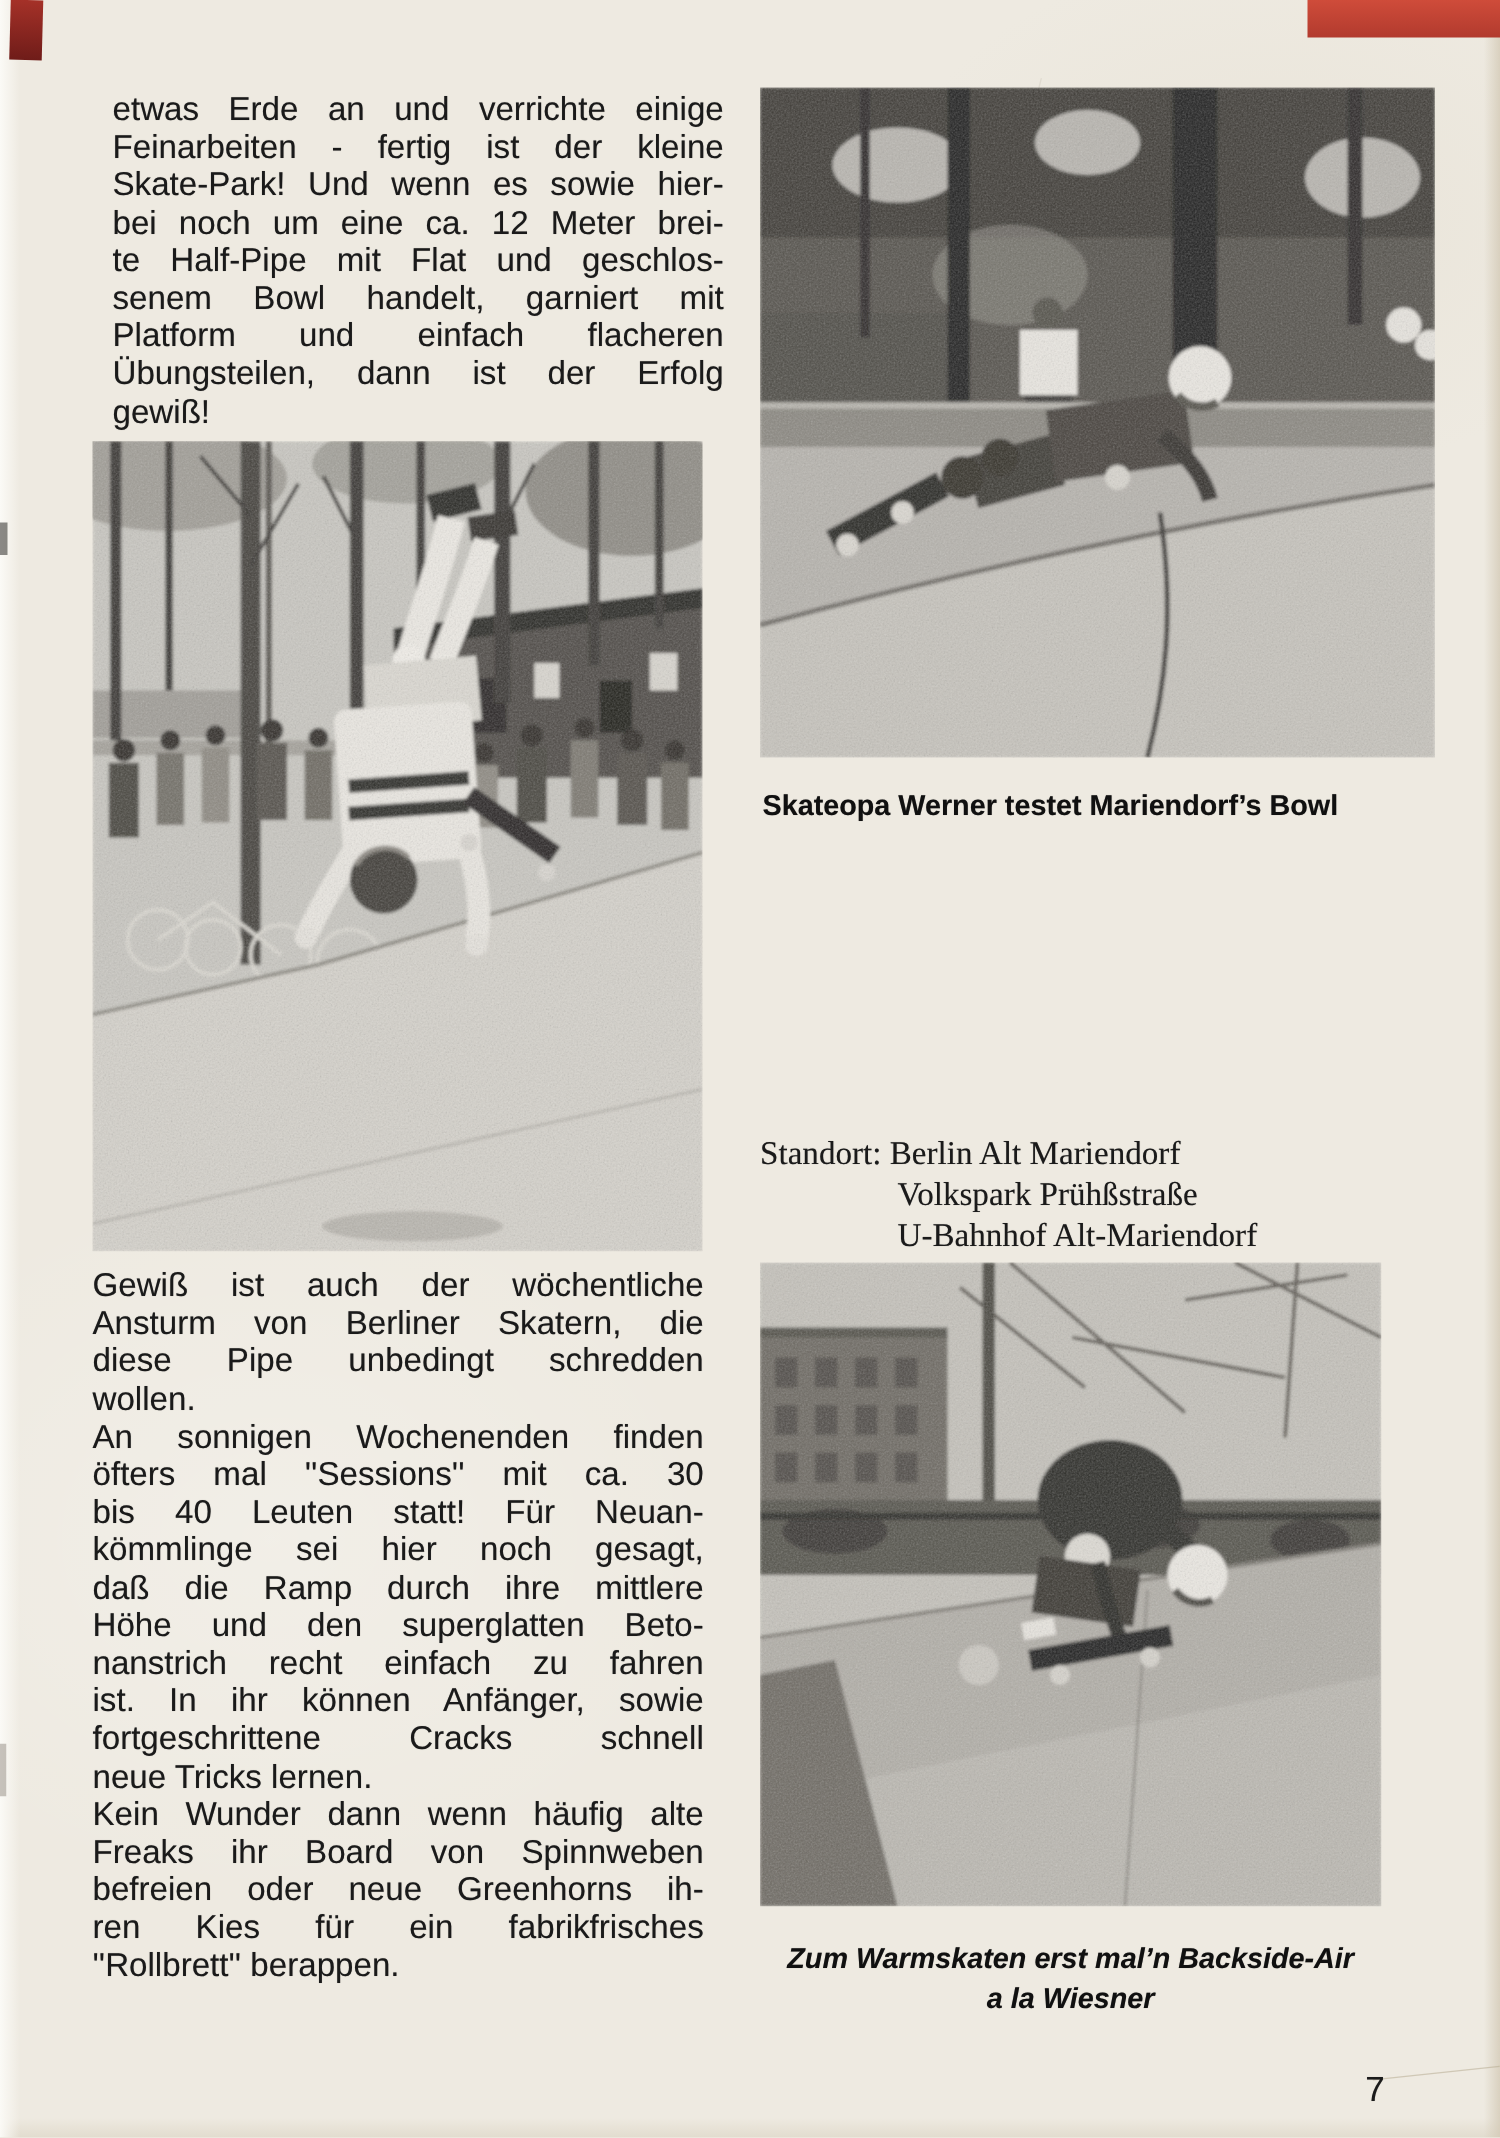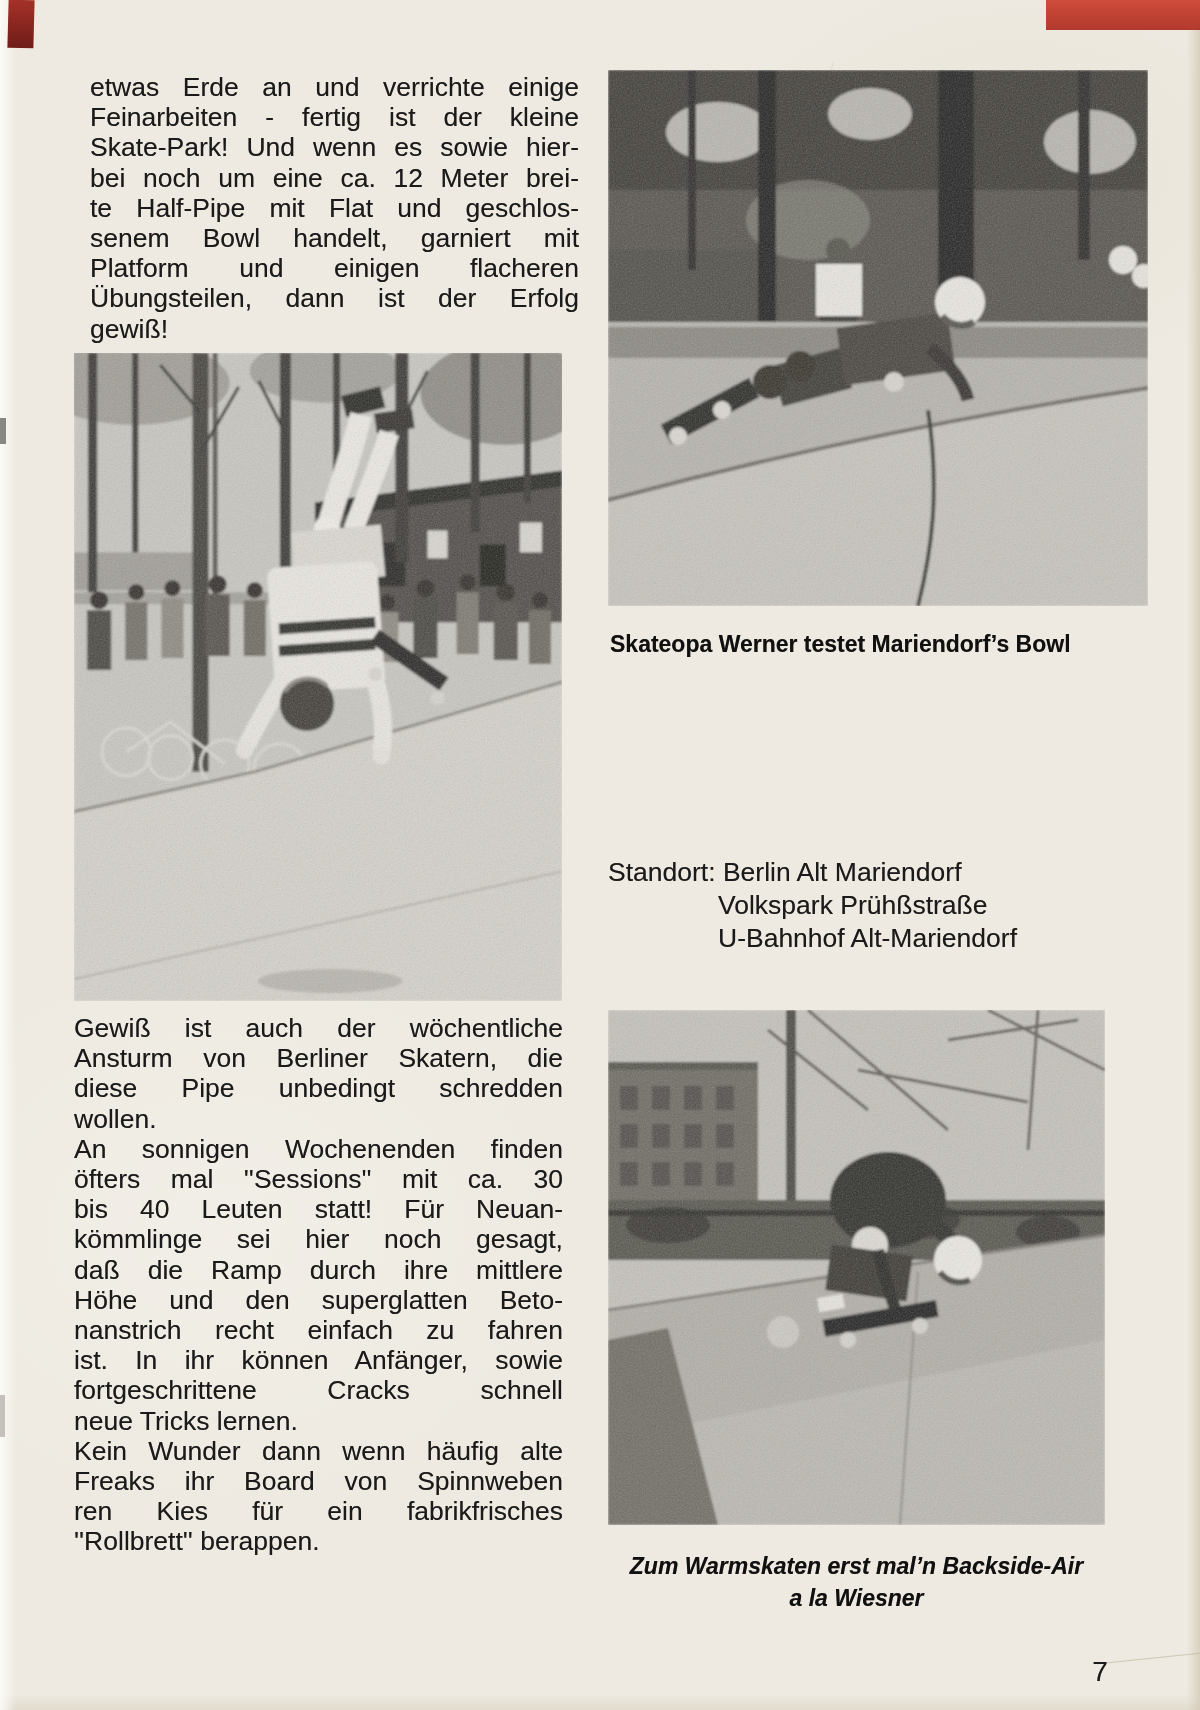--- a/index.html
+++ b/index.html
@@ -53,21 +53,21 @@
   <div class="abs scratch" style="left:812px;top:60px;width:1px;height:170px;background:#d6d0c2;transform:rotate(14deg);"></div>
   <div class="abs scratch" style="left:1098px;top:1658px;width:102px;height:1px;background:#b7ab92;transform:rotate(-6deg);"></div>
 
   <div class="abs body-text lh-left jlines" style="left:90px;top:72px;width:489px;">
       <div class="line">etwas Erde an und verrichte einige</div>
       <div class="line">Feinarbeiten - fertig ist der kleine</div>
       <div class="line">Skate-Park! Und wenn es sowie hier-</div>
       <div class="line">bei noch um eine ca. 12 Meter brei-</div>
       <div class="line">te Half-Pipe mit Flat und geschlos-</div>
       <div class="line">senem Bowl handelt, garniert mit</div>
-      <div class="line">Platform und einigen flacheren</div>
+      <div class="line">Platform und einfach flacheren</div>
       <div class="line">Übungsteilen, dann ist der Erfolg</div>
       <div class="line">gewiß!</div>
     </div>
 
   <figure class="abs" style="left:74px;top:353px;width:488px;height:648px;">
     <svg viewBox="0 0 486 650" preserveAspectRatio="none" role="img" aria-label="">
       <defs>
         <filter id="b1" x="-5%" y="-5%" width="110%" height="110%">
             <feGaussianBlur stdDeviation="1.1"></feGaussianBlur>
           </filter>
@@ -179,20 +179,21 @@
         <div class="line">daß die Ramp durch ihre mittlere</div>
         <div class="line">Höhe und den superglatten Beto-</div>
         <div class="line">nanstrich recht einfach zu fahren</div>
         <div class="line">ist. In ihr können Anfänger, sowie</div>
         <div class="line">fortgeschrittene Cracks schnell</div>
         <div class="line">neue Tricks lernen.</div>
       </div>
     <div class="body-text lh-left jlines">
         <div class="line">Kein Wunder dann wenn häufig alte</div>
         <div class="line">Freaks ihr Board von Spinnweben</div>
+        <div class="line">befreien oder neue Greenhorns ih-</div>
         <div class="line">ren Kies für ein fabrikfrisches</div>
         <div class="line">''Rollbrett'' berappen.</div>
       </div>
   </div>
 
   <figure class="abs" style="left:608px;top:70px;width:540px;height:536px;">
     <svg viewBox="0 0 540 536" preserveAspectRatio="none" role="img" aria-label="">
       <defs>
         <filter id="b2" x="-5%" y="-5%" width="110%" height="110%">
             <feGaussianBlur stdDeviation="1.1"></feGaussianBlur>
@@ -241,21 +242,21 @@
           <path d="M334,246 A25 25 0 0 0 366 252" stroke="#55524c" stroke-width="7" fill="none"></path>
         </g>
       </g>
       <rect width="540" height="536" filter="url(#g2)" opacity="0.33"></rect>
     </svg>
   </figure>
 
   <div class="abs caption caption1" style="left:610px;top:630px;width:540px;">Skateopa Werner testet Mariendorf’s Bowl</div>
 
 
-  <div class="abs body-text lh-right standort" style="left:608px;top:856px;width:497px;">
+  <div class="abs body-text lh-right standort" style="left:608px;top:906px;width:497px;font-family:Liberation Serif, serif;">
       <div class="line">Standort: Berlin Alt Mariendorf</div>
       <div class="line">Volkspark Prühßstraße</div>
       <div class="line">U-Bahnhof Alt-Mariendorf</div>
     </div>
 
   <figure class="abs" style="left:608px;top:1010px;width:497px;height:515px;">
     <svg viewBox="0 0 497 515" preserveAspectRatio="none" role="img" aria-label="">
       <defs>
         <filter id="b3" x="-5%" y="-5%" width="110%" height="110%">
             <feGaussianBlur stdDeviation="1.1"></feGaussianBlur>

